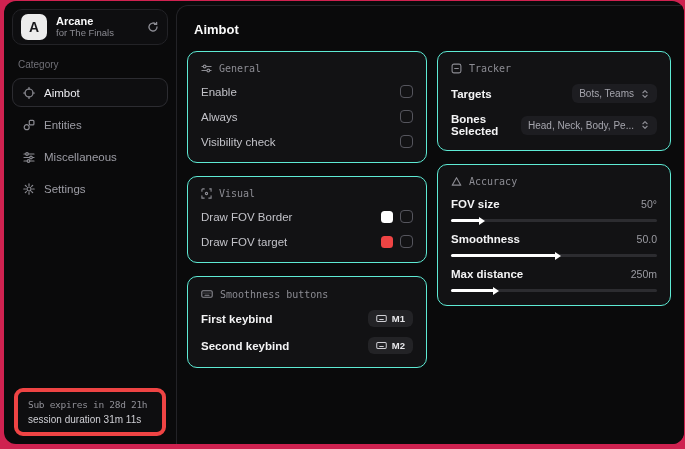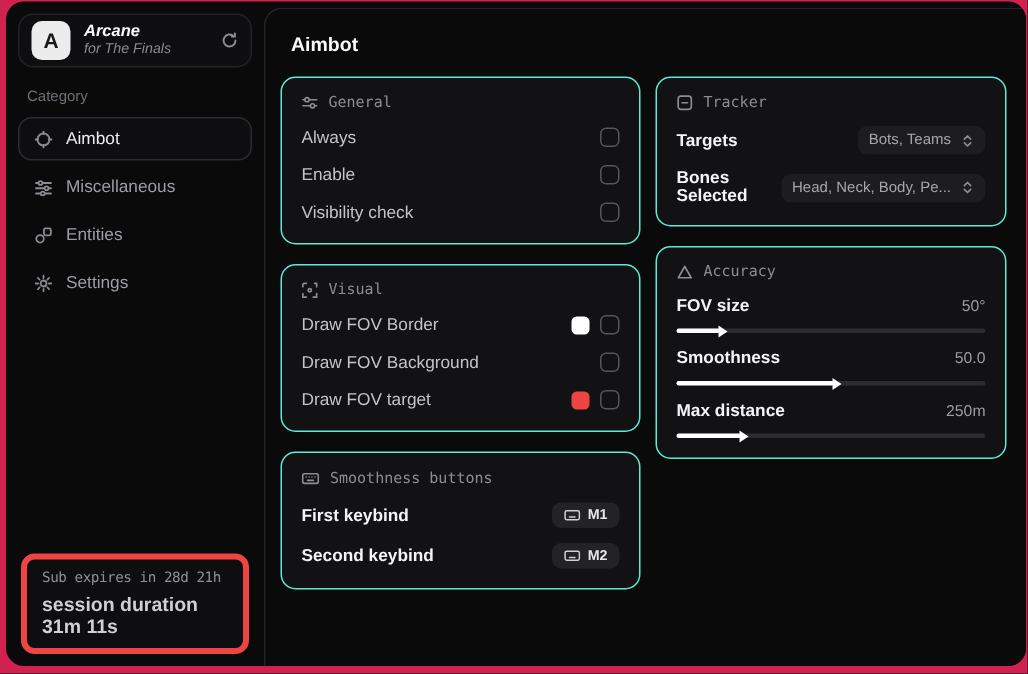--- a/index.html
+++ b/index.html
@@ -17,39 +17,39 @@
   .sidebar{width:172px;flex:none;position:relative;padding:8px 8px 0 8px;box-sizing:border-box;}
   .logo-card{
     display:flex;align-items:center;gap:9px;
     border:1px solid #232327;border-radius:10px;background:#0e0e10;
     padding:6px 8px;height:36px;box-sizing:border-box;
   }
   .logo-badge{
     width:26px;height:26px;border-radius:7px;background:#ececec;color:#18181b;
     font-weight:bold;font-size:14px;display:flex;align-items:center;justify-content:center;flex:none;
   }
-  .logo-text{flex:1;line-height:1.15;min-width:0;font-style:italic;}
+  .logo-text{flex:1;line-height:1.15;min-width:0;}
   .logo-title{font-size:11px;font-weight:bold;color:#fafafa;}
   .logo-sub{font-size:9.5px;color:#8b8b92;}
   .icon{display:inline-flex;align-items:center;justify-content:center;flex:none;}
   .icon svg{display:block;}
   .cat-label{font-size:10px;color:#6f6f76;margin:14px 6px 8px 6px;}
   .nav-item{
     display:flex;align-items:center;gap:9px;height:27px;padding:0 10px;margin:0 0 3px 0;
     border:1px solid transparent;border-radius:9px;color:#9d9da5;font-size:11.5px;cursor:pointer;
   }
   .nav-item.active{border-color:#2c2c31;color:#ececf0;background:#0e0e10;}
   .nav-item .icon{color:#8b8b92;}
   .footer-card{
     position:absolute;left:10px;right:10px;bottom:8px;
     border:4px solid #ef4444;border-radius:9px;background:#0e0e10;
     padding:7px 10px;box-sizing:border-box;
   }
   .foot1{font-family:"DejaVu Sans Mono", monospace;font-size:9.5px;color:#8f8f96;letter-spacing:-0.3px;}
-  .foot2{font-size:13px;font-weight:bold;color:#cfcfd4;margin-top:4px;}
+  .foot2{font-size:10px;font-weight:normal;color:#cfcfd4;margin-top:4px;}
   
   .main{
     flex:1;margin-top:4px;background:#0a0a0b;
     border:1px solid #232327;border-right:none;border-bottom:none;
     border-top-left-radius:12px;
     padding:12px 13px 0 10px;box-sizing:border-box;min-width:0;
   }
   .page-title{font-size:13px;font-weight:bold;color:#fafafa;margin:4px 0 14px 7px;}
   .cols{display:flex;gap:10px;}
   .col-left{width:240px;flex:none;display:flex;flex-direction:column;gap:13px;}
@@ -124,42 +124,42 @@
               <line x1="6" y1="9.6" x2="6" y2="11.4"></line>
               <line x1="0.6" y1="6" x2="2.4" y2="6"></line>
               <line x1="9.6" y1="6" x2="11.4" y2="6"></line>
           </svg>
         </span>
         <span>Aimbot</span>
       </div>
       <div class="nav-item">
         <span class="icon">
           <svg width="12" height="12" viewBox="0 0 12 12" fill="none" stroke="currentColor" stroke-width="1.2" stroke-linecap="round">
+            <circle cx="3.7" cy="8.2" r="2.5"></circle>
+              <rect x="6.3" y="1.3" width="4.6" height="4.6" rx="1"></rect>
+          </svg>
+        </span>
+        <span>Entities</span>
+      </div>
+      <div class="nav-item">
+        <span class="icon">
+          <svg width="12" height="12" viewBox="0 0 12 12" fill="none" stroke="currentColor" stroke-width="1.2" stroke-linecap="round">
             <line x1="1" y1="3" x2="11" y2="3"></line>
               <circle cx="4" cy="3" r="1.3" fill="#0a0a0b"></circle>
             <line x1="1" y1="6.5" x2="11" y2="6.5"></line>
               <circle cx="8" cy="6.5" r="1.3" fill="#0a0a0b"></circle>
             <line x1="1" y1="10" x2="11" y2="10"></line>
               <circle cx="5.5" cy="10" r="1.3" fill="#0a0a0b"></circle>
           </svg>
         </span>
         <span>Miscellaneous</span>
       </div>
       <div class="nav-item">
         <span class="icon">
           <svg width="12" height="12" viewBox="0 0 12 12" fill="none" stroke="currentColor" stroke-width="1.2" stroke-linecap="round">
-            <circle cx="3.7" cy="8.2" r="2.5"></circle>
-              <rect x="6.3" y="1.3" width="4.6" height="4.6" rx="1"></rect>
-          </svg>
-        </span>
-        <span>Entities</span>
-      </div>
-      <div class="nav-item">
-        <span class="icon">
-          <svg width="12" height="12" viewBox="0 0 12 12" fill="none" stroke="currentColor" stroke-width="1.2" stroke-linecap="round">
             <circle cx="6" cy="6" r="2"></circle>
             <path d="M6 0.8v1.6M6 9.6v1.6M0.8 6h1.6M9.6 6h1.6M2.3 2.3l1.1 1.1M8.6 8.6l1.1 1.1M9.7 2.3 8.6 3.4M3.4 8.6 2.3 9.7"></path>
           </svg>
         </span>
         <span>Settings</span>
       </div>
     </nav>
 
     <div class="footer-card">
       <div class="foot1">Sub expires in 28d 21h</div>
@@ -180,25 +180,25 @@
               <svg width="11" height="11" viewBox="0 0 12 12" fill="none" stroke="currentColor" stroke-width="1.2" stroke-linecap="round">
                 <line x1="1" y1="3.8" x2="11" y2="3.8"></line>
                   <circle cx="4" cy="3.8" r="1.5" fill="#121214"></circle>
                 <line x1="1" y1="8.2" x2="11" y2="8.2"></line>
                   <circle cx="8" cy="8.2" r="1.5" fill="#121214"></circle>
               </svg>
             </span>
             <span>General</span>
           </div>
           <div class="row">
+            <span class="row-label">Enable</span>
+            <span class="checkbox"></span>
+          </div>
+          <div class="row">
             <span class="row-label">Always</span>
-            <span class="checkbox"></span>
-          </div>
-          <div class="row">
-            <span class="row-label">Enable</span>
             <span class="checkbox"></span>
           </div>
           <div class="row">
             <span class="row-label">Visibility check</span>
             <span class="checkbox"></span>
           </div>
         </section>
 
         <section class="card">
           <div class="card-header">
@@ -209,24 +209,20 @@
               </svg>
             </span>
             <span>Visual</span>
           </div>
           <div class="row">
             <span class="row-label">Draw FOV Border</span>
             <span class="row-right">
               <span class="swatch" style="background: rgb(255, 255, 255);"></span>
               <span class="checkbox"></span>
             </span>
-          </div>
-          <div class="row">
-            <span class="row-label">Draw FOV Background</span>
-            <span class="checkbox"></span>
           </div>
           <div class="row">
             <span class="row-label">Draw FOV target</span>
             <span class="row-right">
               <span class="swatch" style="background: rgb(239, 68, 68);"></span>
               <span class="checkbox"></span>
             </span>
           </div>
         </section>
 

